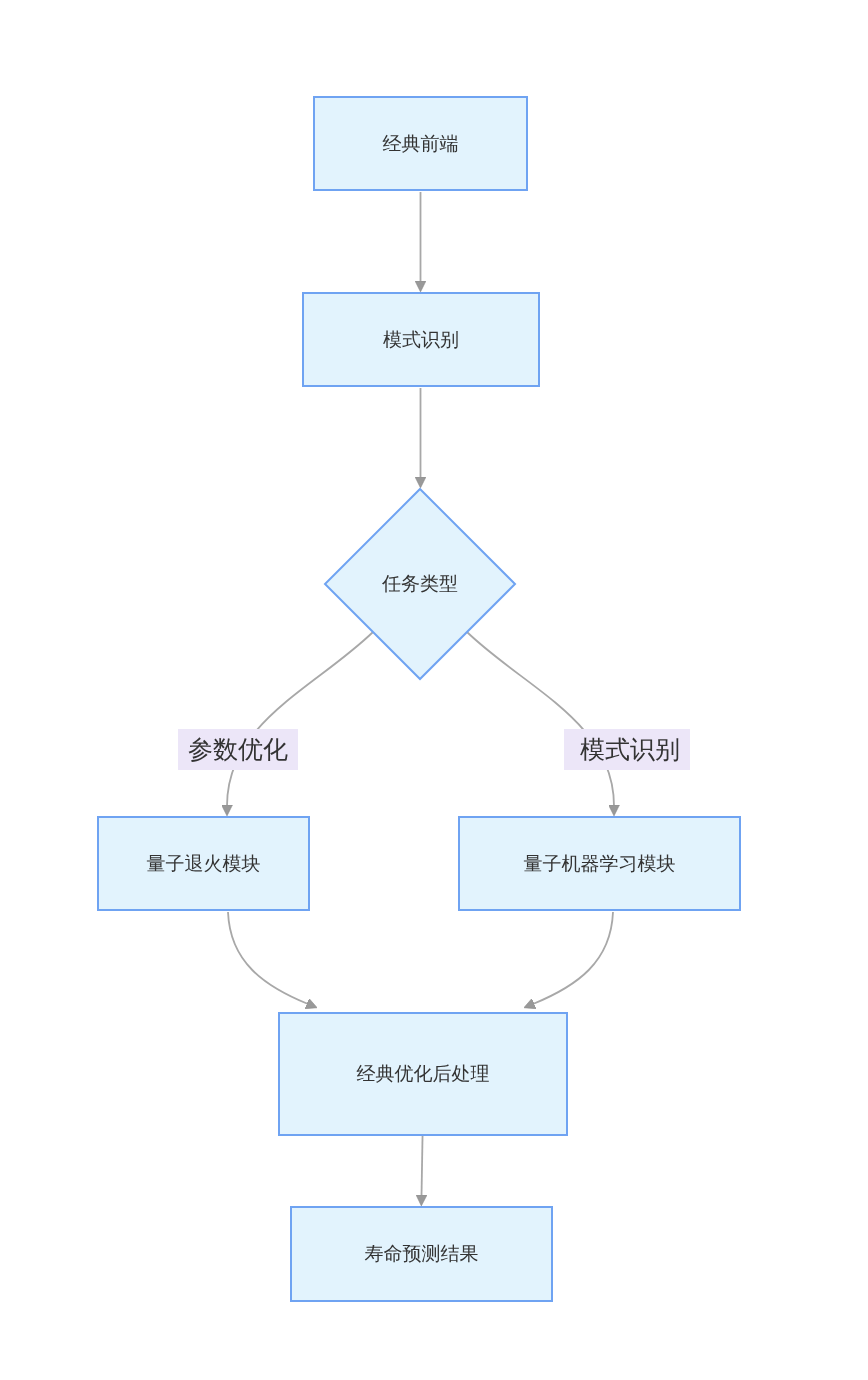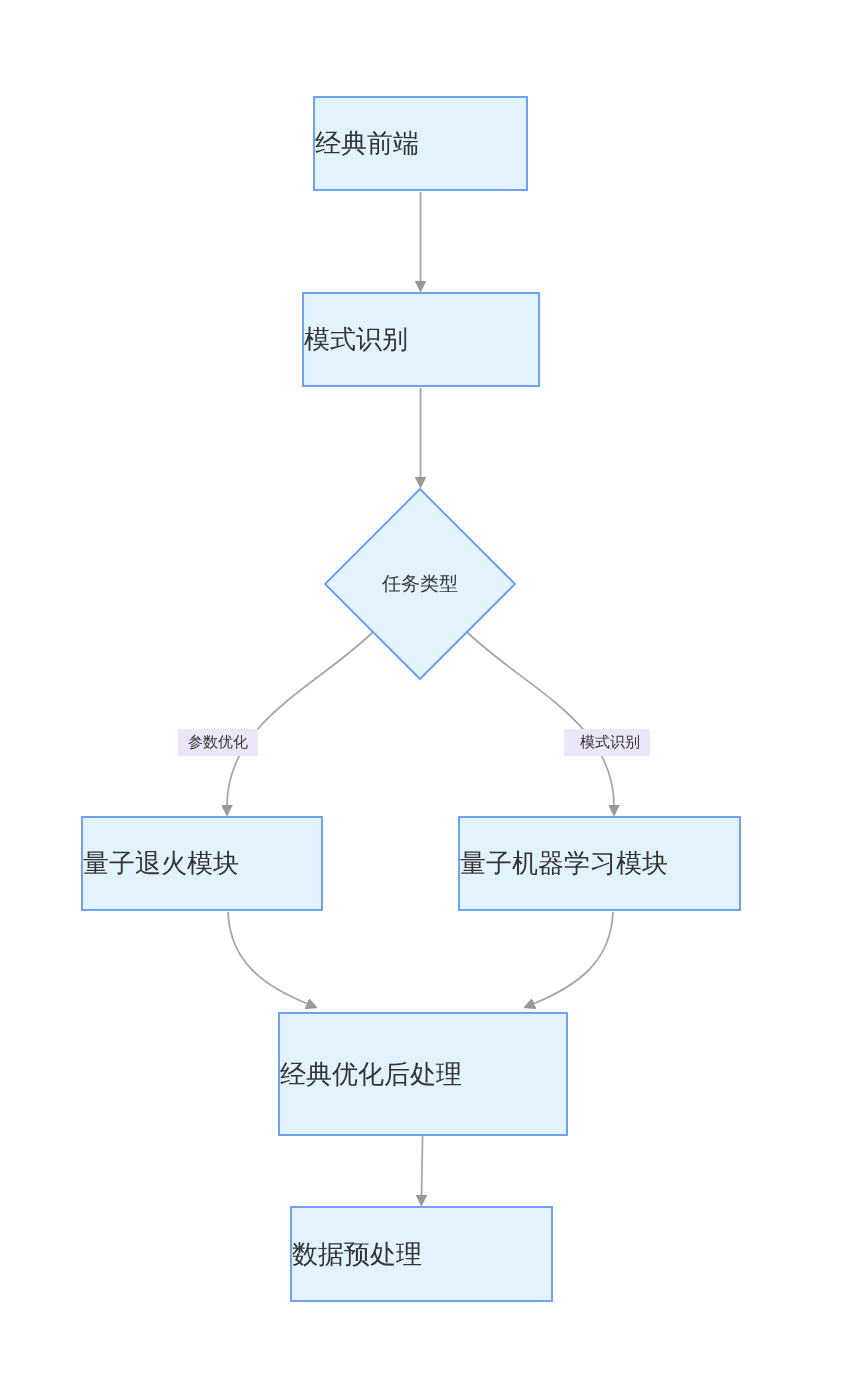--- a/index.html
+++ b/index.html
@@ -34,40 +34,40 @@
     fill: var(--node_fill, #e2f3fd);
     stroke: var(--node_border, #6fa3f2);
     stroke-width: 2;
   }
   .node {
     position: absolute;
     box-sizing: border-box;
     background: var(--node_fill, #e2f3fd);
     border: 2px solid var(--node_border, #6fa3f2);
     color: var(--text_color, #333333);
-    font-size: 26px;
+    font-size: 19px;
     display: flex;
     align-items: center;
-    justify-content: flex-start;
+    justify-content: center;
     text-align: center;
   }
   .diamond-label {
     position: absolute;
     color: var(--text_color, #333333);
     font-size: 19px;
     text-align: left;
     display: flex;
     align-items: center;
     justify-content: center;
   }
   .edge-label {
     position: absolute;
     background: var(--edge_label_bg, #ece6f8);
     color: var(--text_color, #333333);
-    font-size: 15px;
+    font-size: 25px;
     padding: 4px 10px;
     white-space: nowrap;
   }
 </style>
 </head>
 <body>
 
 <div class="canvas">
 
   <svg class="edges-layer" width="868" height="1380" viewBox="0 0 868 1380" xmlns="http://www.w3.org/2000/svg">
@@ -101,29 +101,29 @@
   </div>
 
   <div class="edge-label" style="left:178px; top:729px;">
     <span>参数优化</span>
   </div>
 
   <div class="edge-label" style="left:564px; top:729px;padding-left:16px;">
     <span>模式识别</span>
   </div>
 
-  <div class="node" style="left:81px; top:816px; width:242px; height:95px;">
+  <div class="node" style="left:97px; top:816px; width:213px; height:95px;">
     <span>量子退火模块</span>
   </div>
 
   <div class="node" style="left:458px; top:816px; width:283px; height:95px;">
     <span>量子机器学习模块</span>
   </div>
 
   <div class="node" style="left:278px; top:1012px; width:290px; height:124px;">
     <span>经典优化后处理</span>
   </div>
 
   <div class="node" style="left:290px; top:1206px; width:263px; height:96px;">
-    <span>数据预处理</span>
+    <span>寿命预测结果</span>
   </div>
 
 </div>
 
 </body></html>

